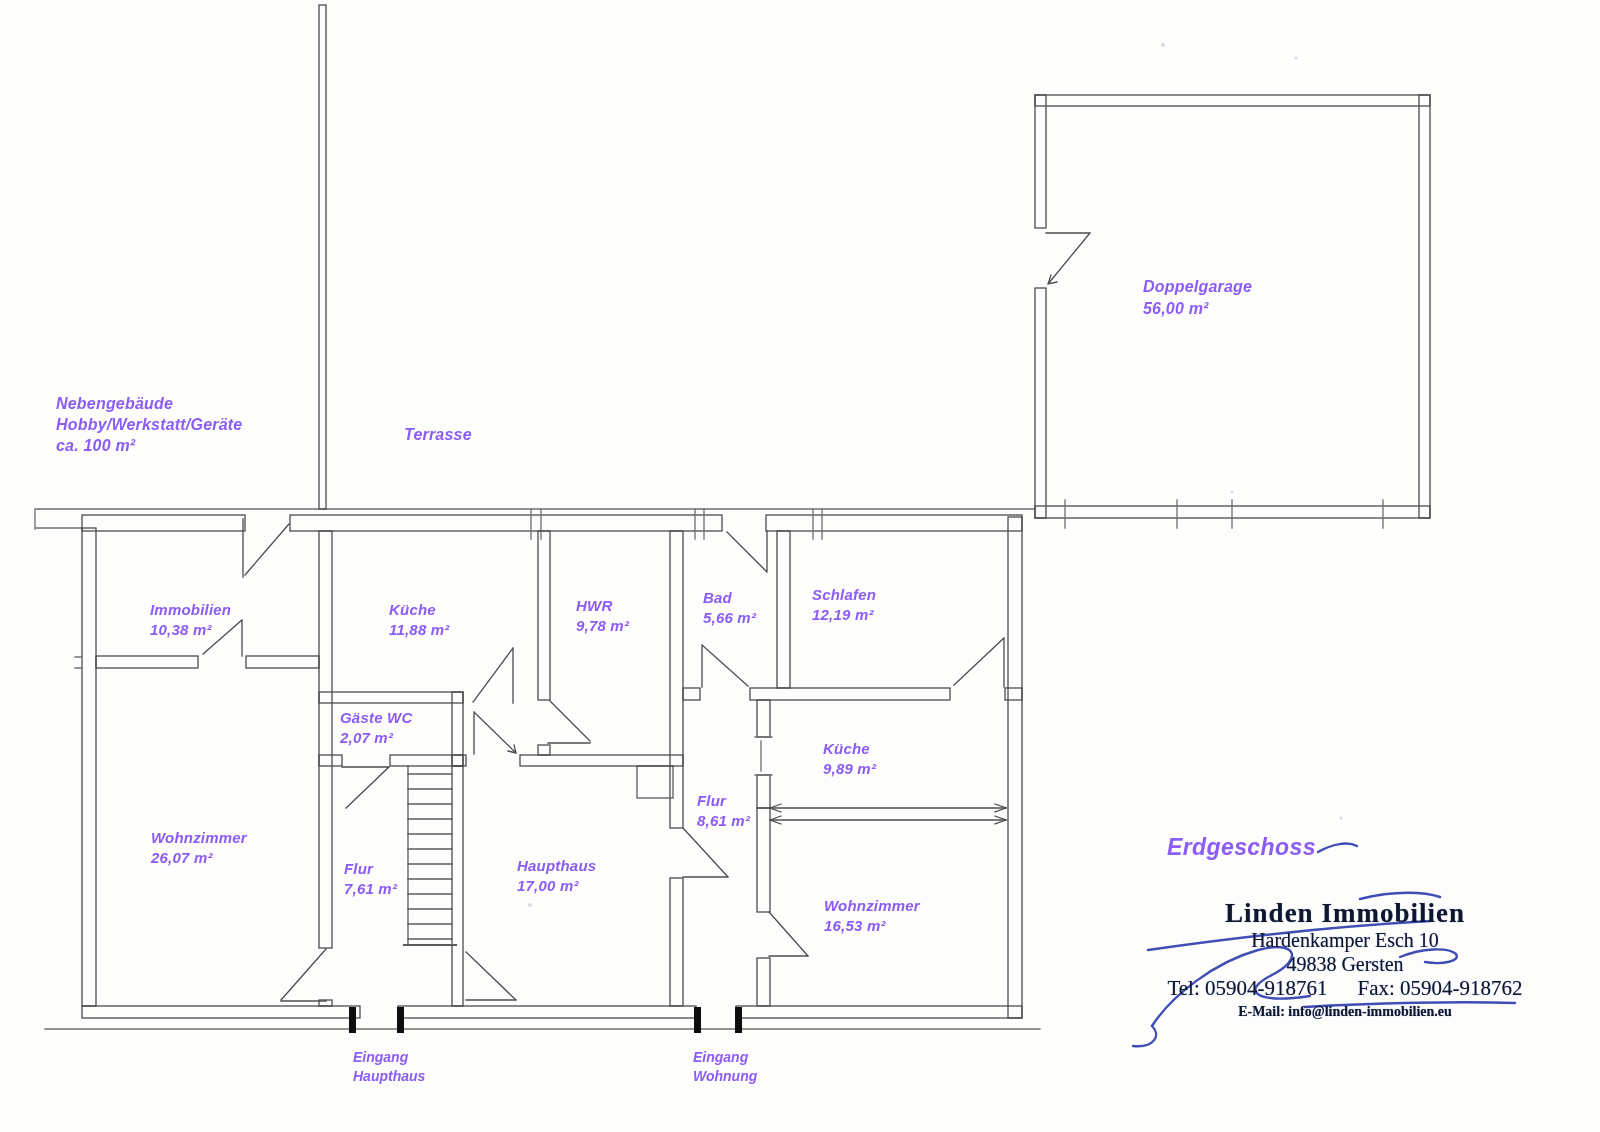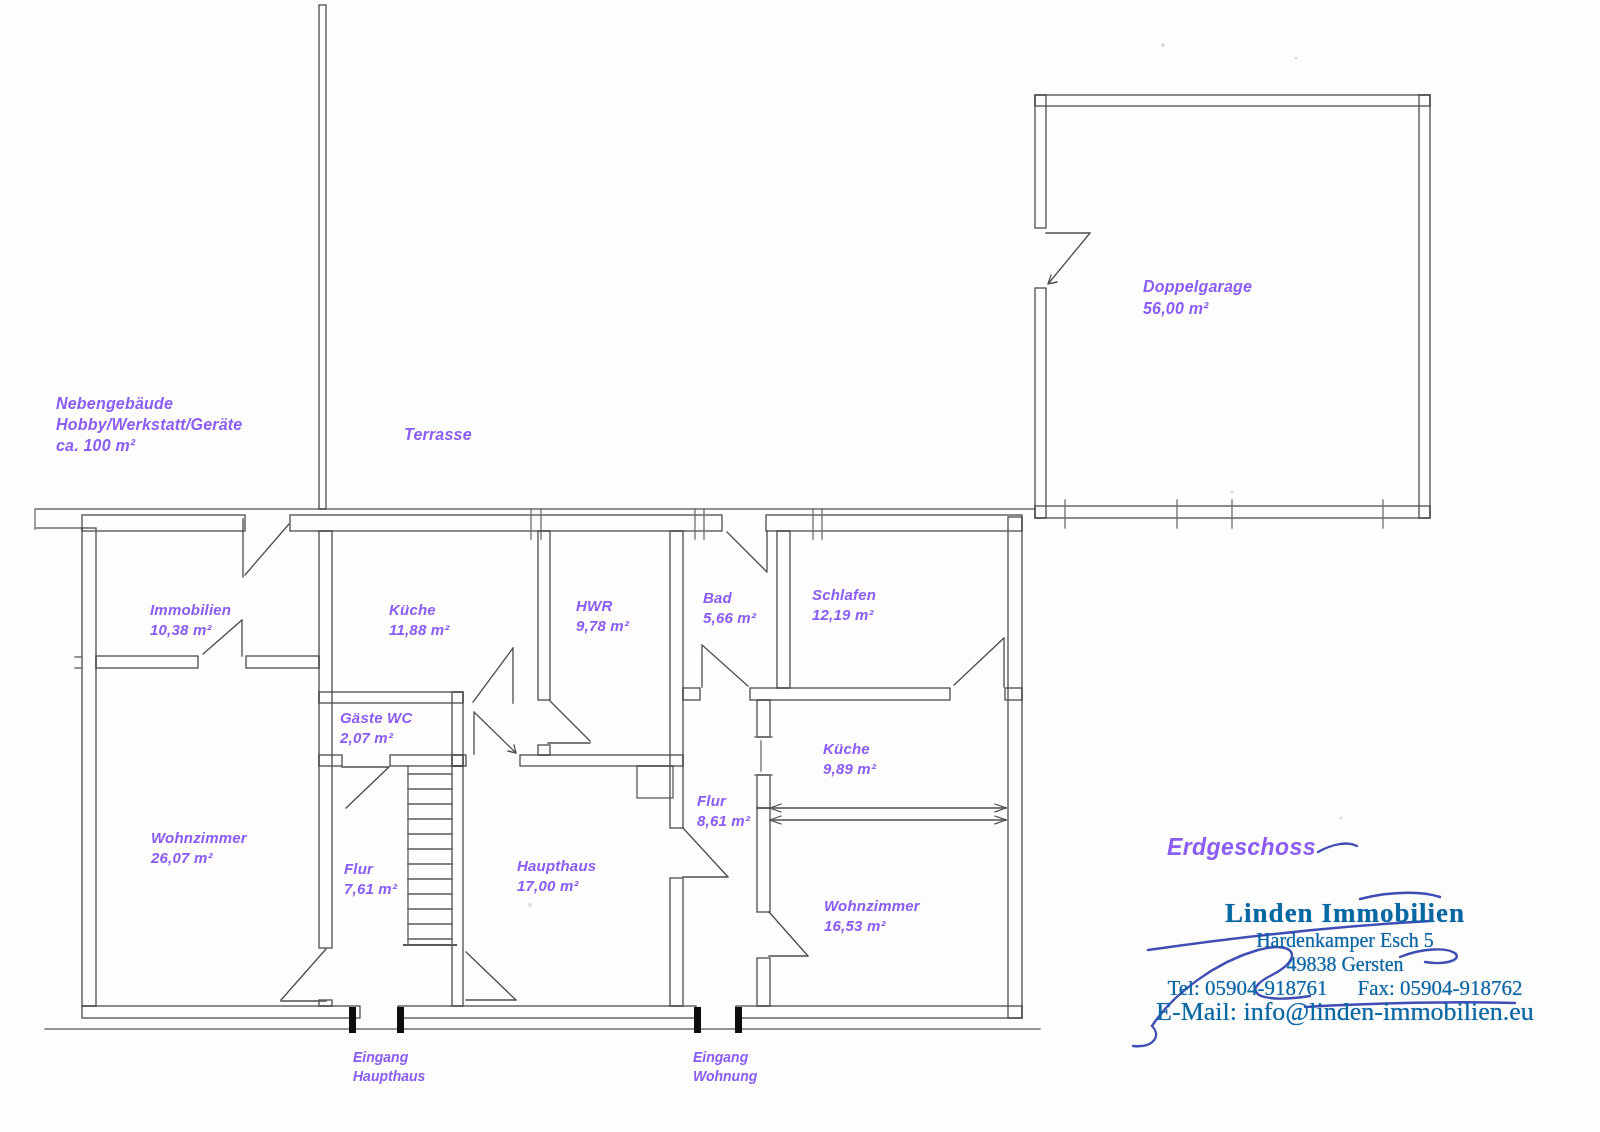--- a/index.html
+++ b/index.html
@@ -9,28 +9,28 @@
     font-family:"Liberation Sans",sans-serif;
   }
   .plan-svg{position:absolute;left:0;top:0;width:1600px;height:1132px;}
   .lbl{position:absolute;color:#8b5cf6;font-weight:bold;white-space:nowrap;font-style:italic;}
   .room-label{font-size:15px;line-height:20px;letter-spacing:.2px;}
   .site-label{font-size:16px;line-height:21px;letter-spacing:.2px;}
   .entrance-label{font-size:14px;line-height:19px;}
   .floor-title{font-size:23px;letter-spacing:.4px;}
   .stamp{
     position:absolute;left:1155px;top:898px;width:380px;text-align:center;
-    font-family:"Liberation Serif",serif;color:#0369a1;
+    font-family:"Liberation Serif",serif;color:#0f172a;
     text-shadow:0 0 1px rgba(35,54,180,.55);
   }
   .stamp .company{font-size:27px;font-weight:bold;letter-spacing:1px;line-height:30px;}
   .stamp .line{font-size:20px;line-height:24px;}
   .stamp .telfax{font-size:21px;line-height:24px;}
   .stamp .telfax .fax{margin-left:30px;}
-  .stamp .email{font-size:26px;line-height:24px;}
+  .stamp .email{font-size:14px;line-height:24px;font-weight:bold;}
 </style>
 </head>
 <body>
 
 <div class="page">
 
   <svg class="plan-svg" viewBox="0 0 1600 1132">
     <g stroke="#4d4d4d" stroke-width="1.3" fill="none" stroke-linecap="square">
 
       <g stroke="#6f6f6f">
@@ -277,21 +277,21 @@
 
   <div class="lbl entrance-label" style="left:693px;top:1048px;">
     <div>Eingang</div>
     <div>Wohnung</div>
   </div>
 
   <div class="lbl floor-title" style="left:1167px;top:834px;text-align:center;">Erdgeschoss</div>
 
   <div class="stamp">
     <div class="company">Linden Immobilien</div>
-    <div class="line">Hardenkamper Esch 5</div>
+    <div class="line">Hardenkamper Esch 10</div>
     <div class="line">49838 Gersten</div>
     <div class="telfax">
       <span>Tel: 05904-918761</span><span class="fax">Fax: 05904-918762</span>
     </div>
     <div class="email">E-Mail: info@linden-immobilien.eu</div>
   </div>
 
 </div>
 
 </body></html>

